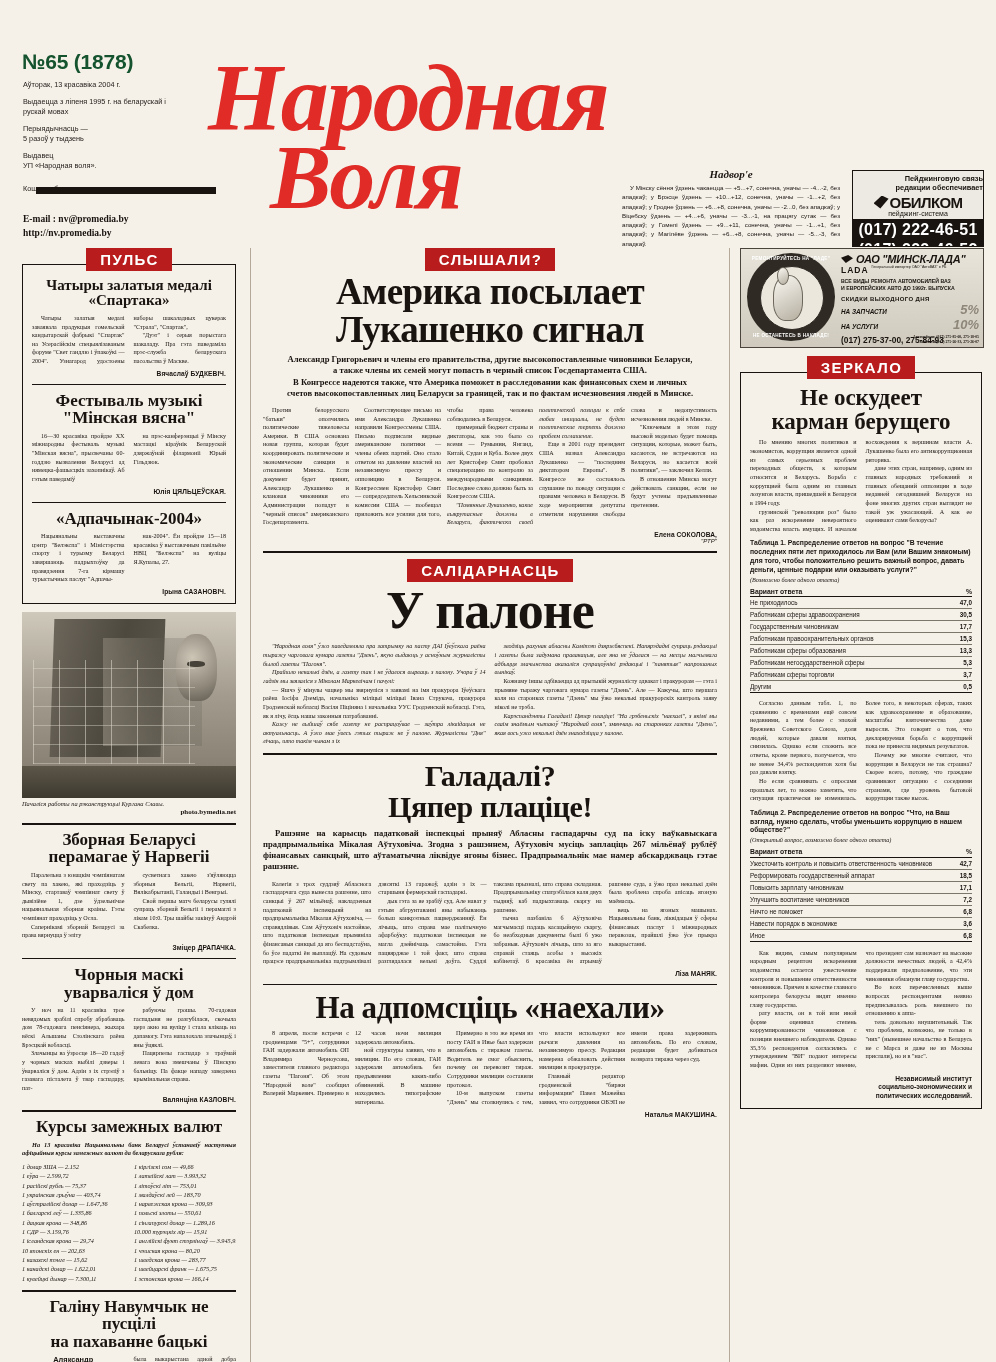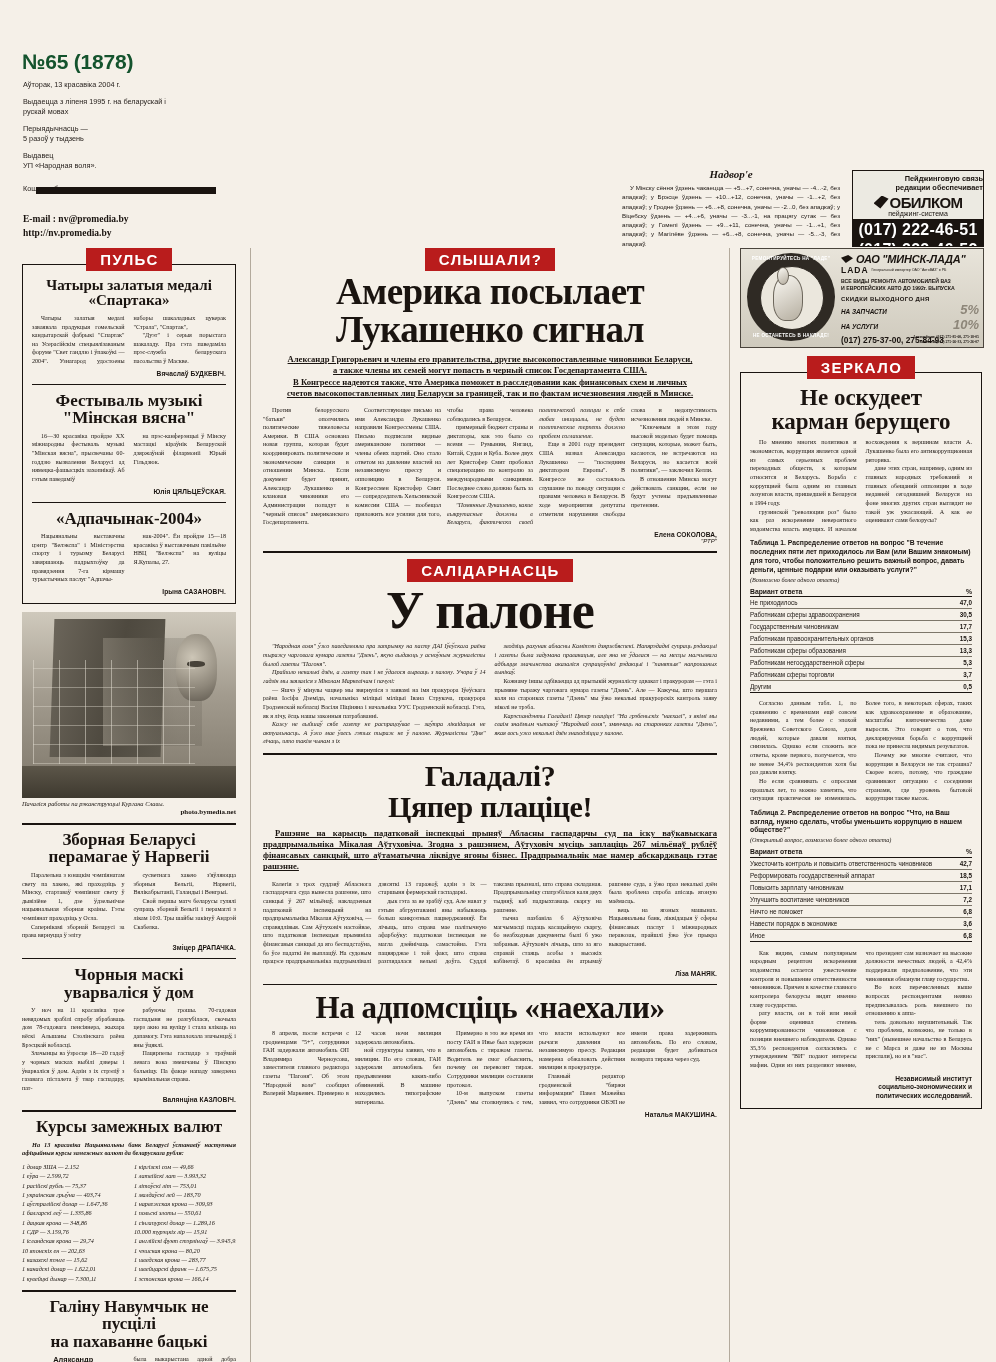--- a/index.html
+++ b/index.html
@@ -117,21 +117,21 @@
   .hl-sm{font-size:15px;}
   .hl-md{font-size:17px;}
   .hl-lead{font-size:37px;letter-spacing:-0.6px;}
   .hl-huge{font-size:52px;letter-spacing:-1px;}
   .hl-big{font-size:30px;letter-spacing:-0.4px;}
   .hl-wide{font-size:31px;letter-spacing:-0.4px;}
   .hl-right{font-size:23px;line-height:1.05;}
 
   .standfirst{
     font-family:"Liberation Serif",serif;font-weight:bold;
-    font-size:8.6px;line-height:1.3;text-align:center;margin:3px 0 7px 0;text-decoration:underline;
+    font-size:8.6px;line-height:1.3;text-align:center;margin:3px 0 7px 0;
   }
   .standfirst-j{text-align:justify;text-indent:12px;}
 
   
   .bt{
     font-family:"Liberation Serif",serif;
     font-size:6.1px;line-height:1.42;text-align:justify;
     hyphens:auto;
   }
   .bt p{margin:0;text-indent:9px;}
@@ -292,20 +292,24 @@
       <p class="cost">Кошт свабодны.</p>
     </div>
 
     <div class="rule-black"></div>
 
     <div class="contact">
       <div>E-mail : nv@promedia.by</div>
       <div>http://nv.promedia.by</div>
     </div>
 
+    <div class="logo">
+      <div class="ln ln1">Народная</div>
+      <div class="ln ln2">Воля</div>
+    </div>
 
 
     <div class="weather">
       <h4>Надвор'е</h4>
       <p>У Мінску сёння ўдзень чакаецца — +5...+7, сонечна, уначы — -4...-2, без ападкаў; у Брэсце ўдзень — +10...+12, сонечна, уначы — -1...+2, без ападкаў; у Гродне ўдзень — +6...+8, сонечна, уначы — -2...0, без ападкаў; у Віцебску ўдзень — +4...+6, уначы — -3...-1, на працягу сутак — без ападкаў; у Гомелі ўдзень — +9...+11, сонечна, уначы — -1...+1, без ападкаў; у Магілёве ўдзень — +6...+8, сонечна, уначы — -5...-3, без ападкаў.</p>
       <span class="src">www.meteo.by</span>
     </div>
 
     <div class="pager-ad">
       <div class="t1">
@@ -543,21 +547,21 @@
           <div class="inner"></div>
           <div class="thumb"></div>
           <div class="t-up"></div>
           <div class="txt-bot">НЕ ОСТАНЕТЕСЬ В НАКЛАДЕ!</div>
         </div>
         <div class="body">
           <div class="brandline">
             <span class="flagdot"></span>
             <span class="co">ОАО "МИНСК-ЛАДА"</span>
           </div>
-          <div style="display:flex;align-items:center;gap:3px;">
+          <div style="display:flex;align-items:flex-start;gap:3px;">
             <span class="lada-word">LADA</span>
             <span class="micro">Генеральный импортер ОАО "АвтоВАЗ" в РБ</span>
           </div>
           <div class="l2">
             <div>ВСЕ ВИДЫ РЕМОНТА АВТОМОБИЛЕЙ ВАЗ</div>
             <div>И ЕВРОПЕЙСКИХ АВТО ДО 1992г. ВЫПУСКА</div>
           </div>
           <div class="l3">СКИДКИ ВЫХОДНОГО ДНЯ</div>
           <div class="disc">
             <span class="lbl">НА ЗАПЧАСТИ</span>

